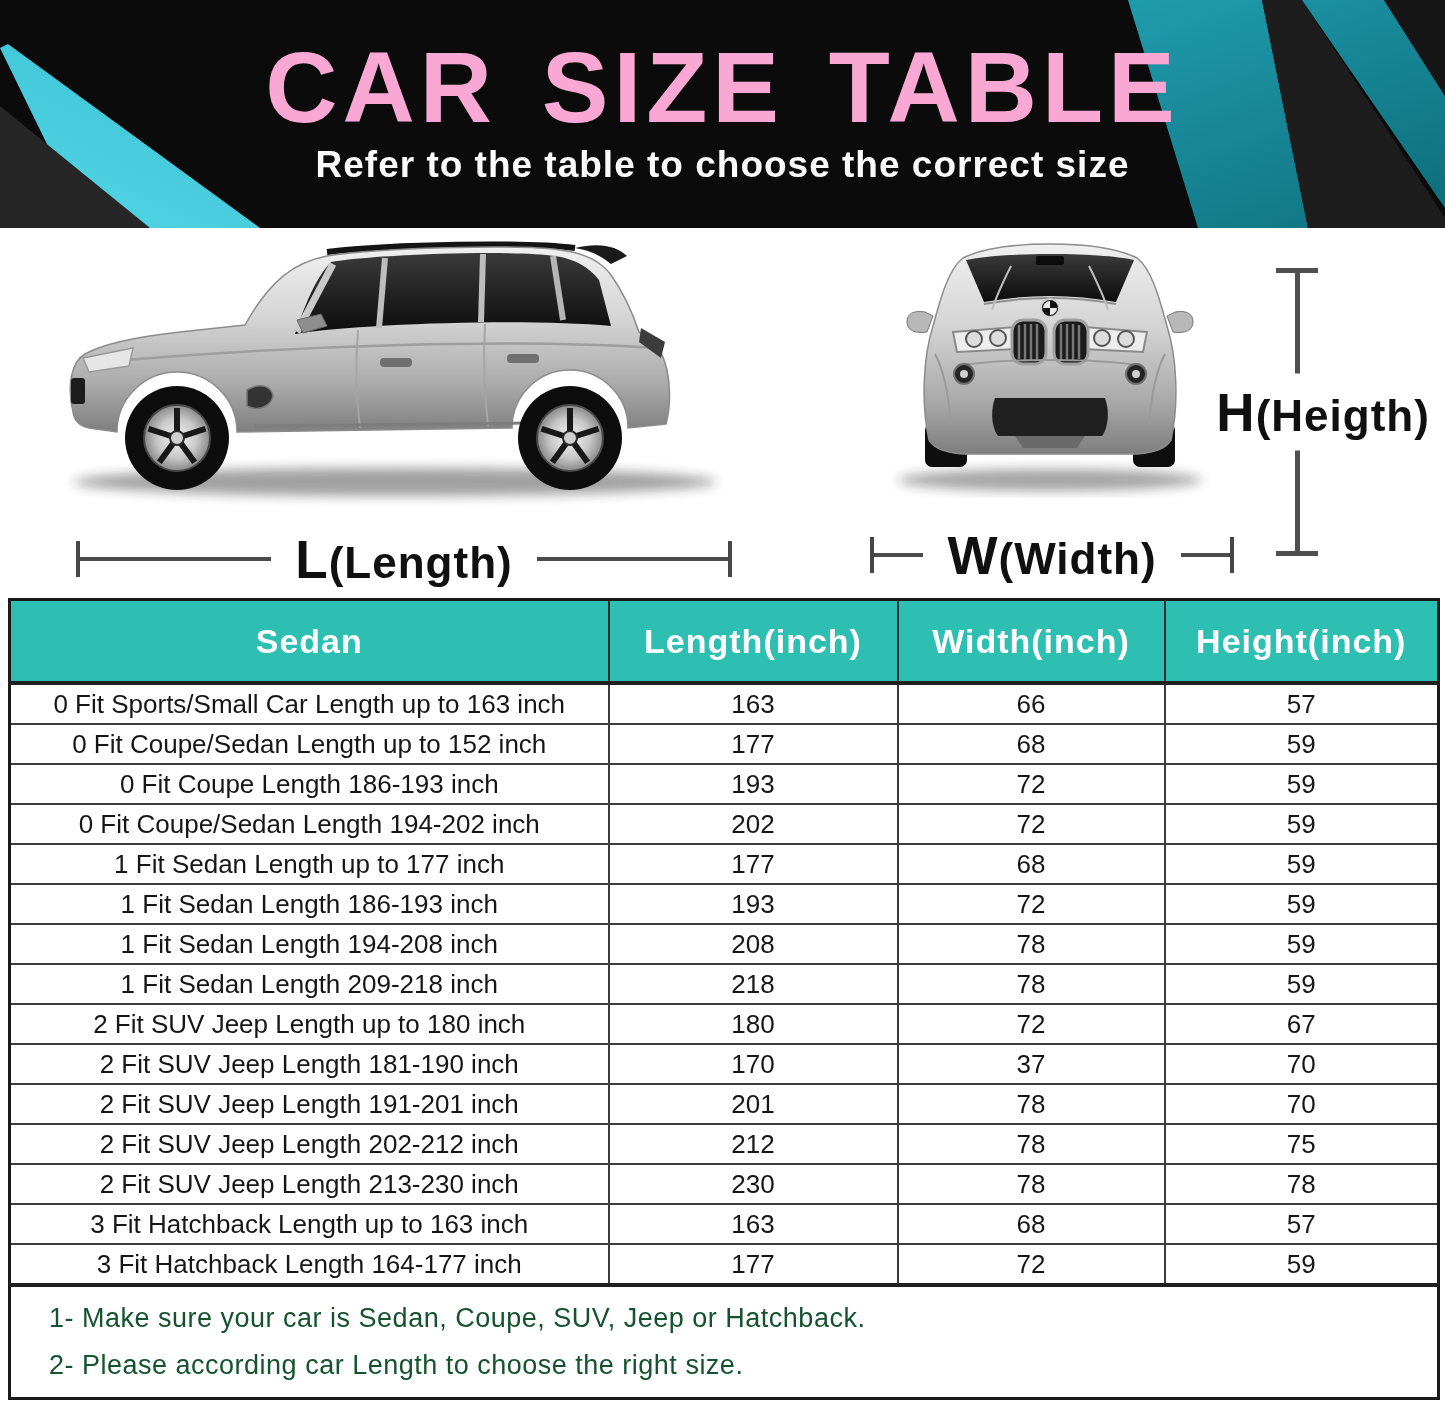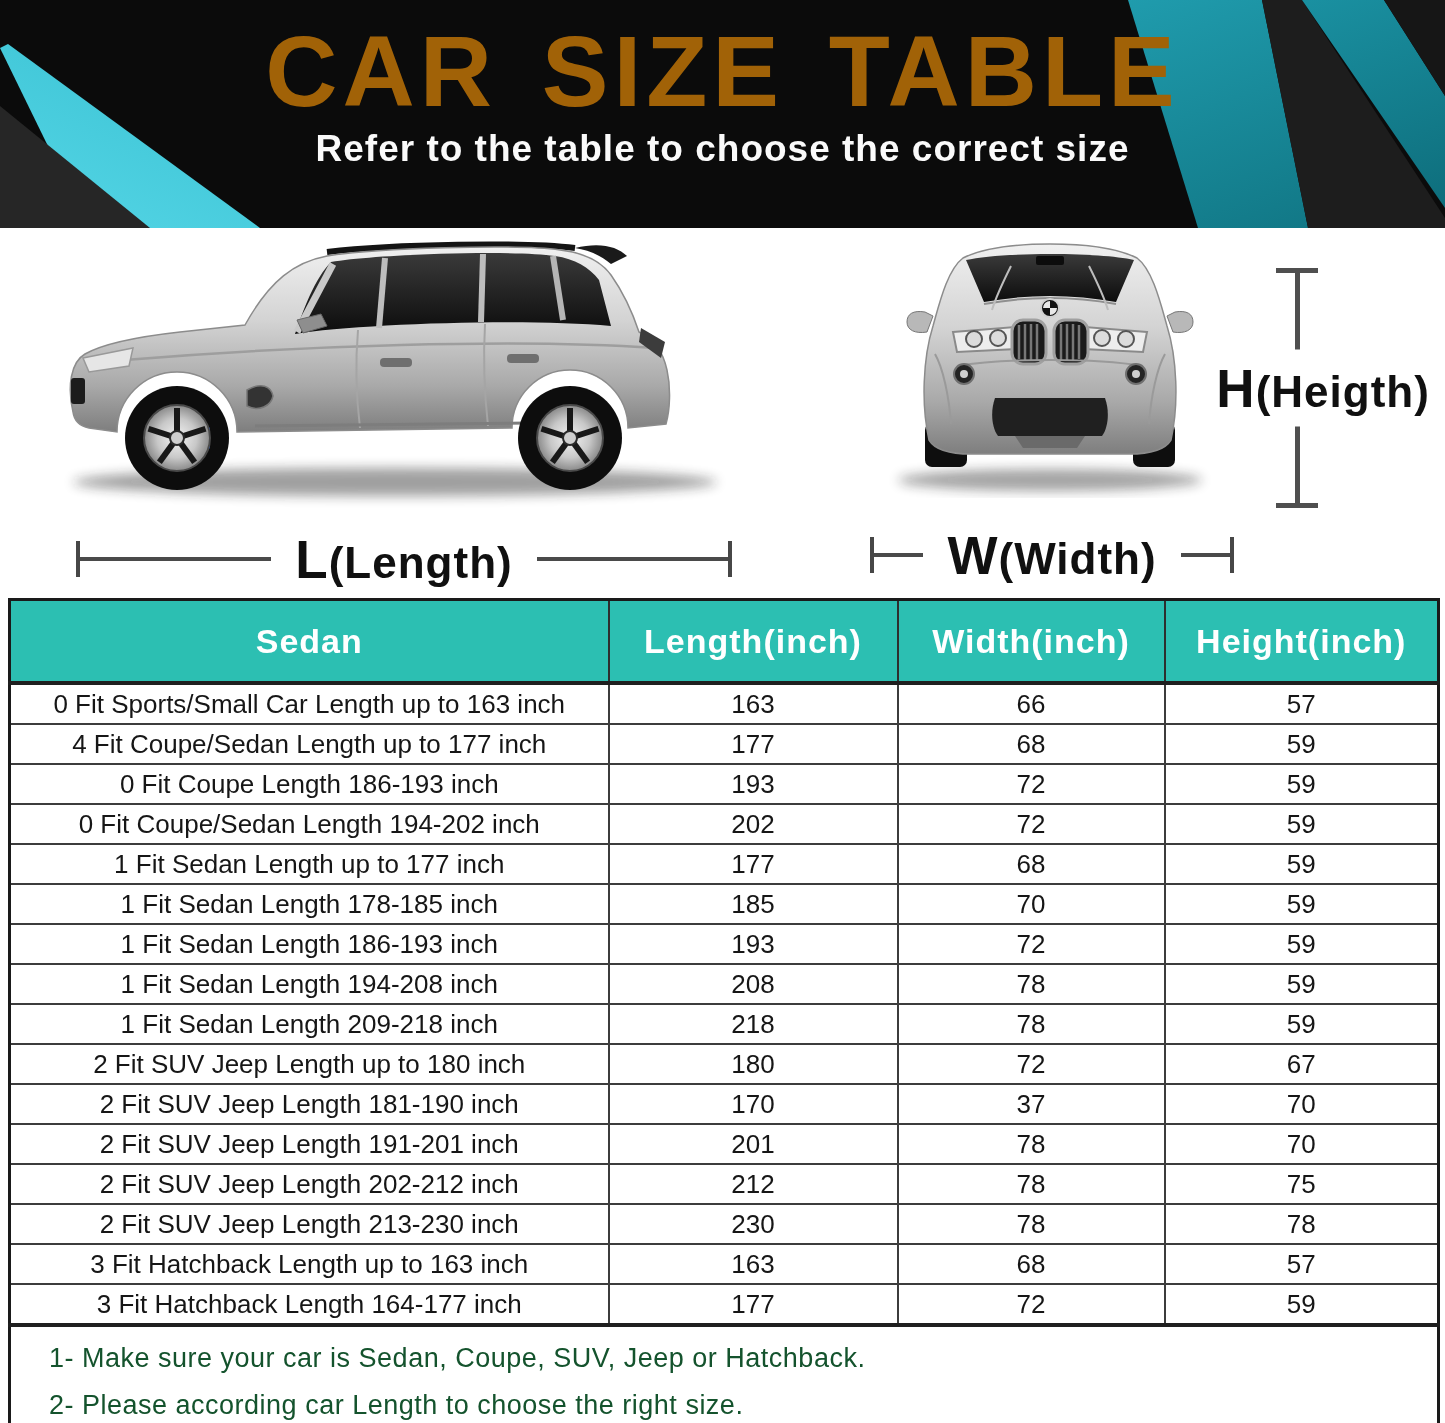--- a/index.html
+++ b/index.html
@@ -13,39 +13,39 @@
     clip-path:polygon(0px 48px,8px 44px,260px 228px,88px 228px);}
   .tri-dark-left{background:#262626;clip-path:polygon(0px 106px,150px 228px,0px 228px);}
   .ribbon-teal-a{background:linear-gradient(160deg,#4ed1e1 0%,#23a4b6 45%,#0f7280 100%);
     clip-path:polygon(1128px 0px,1262px 0px,1308px 228px,1198px 228px);}
   .band-dark-right{background:#1d1d1d;clip-path:polygon(1262px 0px,1302px 0px,1445px 218px,1445px 228px,1308px 228px);}
   .ribbon-teal-b{background:linear-gradient(160deg,#45ccdd 0%,#1b93a4 60%,#0d6b79 100%);
     clip-path:polygon(1302px 0px,1384px 0px,1445px 96px,1445px 208px);}
   .corner-dark-right{background:#161616;clip-path:polygon(1384px 0px,1445px 0px,1445px 96px);}
 
   .hero-text{position:relative;z-index:5;text-align:center;color:#f4f4f4;}
-  .hero-title{margin:0;padding-top:20px;font-size:100px;line-height:1.02;font-weight:bold;
-    letter-spacing:5px;word-spacing:12px;color:#a16207;}
+  .hero-title{margin:0;padding-top:36px;font-size:100px;line-height:1.02;font-weight:bold;
+    letter-spacing:5px;word-spacing:12px;color:#f9a8d4;}
   .hero-subtitle{margin:6px 0 0 0;font-size:37px;font-weight:bold;letter-spacing:1px;color:#fafafa;}
 
   
   .diagram{position:absolute;left:0;top:228px;width:1445px;height:370px;background:#fff;}
   .car-svg{position:absolute;}
   .side-car{left:55px;top:2px;width:690px;height:280px;}
   .front-car{left:865px;top:0px;width:370px;height:270px;}
 
   .dim{position:absolute;color:#101010;}
   .dim-horizontal{display:flex;align-items:center;}
   .cap-v{width:4px;height:36px;background:#474747;flex:0 0 auto;}
   .dim-rule{flex:1 1 auto;height:4px;background:#4a4a4a;}
   .dim-label{margin:0 24px;font-size:44px;font-weight:600;white-space:nowrap;letter-spacing:1px;}
   .dim-label b{font-size:53px;font-weight:800;}
   .dim-length{left:76px;top:308px;width:656px;height:46px;}
   .dim-width{left:870px;top:304px;width:364px;height:46px;}
-  .dim-vertical{left:1276px;top:40px;width:42px;height:240px;display:flex;flex-direction:column;align-items:center;}
+  .dim-vertical{left:1276px;top:40px;width:42px;height:288px;display:flex;flex-direction:column;align-items:center;}
   .cap-h{width:42px;height:5px;background:#4f4f4f;flex:0 0 auto;}
   .dim-rule-v{width:5px;flex:1 1 auto;background:#4f4f4f;}
   .dim-label-h{position:absolute;top:50%;left:50%;transform:translate(-38%,-50%);
     background:#fff;padding:8px 2px;margin:0;}
 
   
   .table-wrap{position:absolute;left:8px;top:598px;width:1429px;}
   table.size-table{border-collapse:collapse;width:1429px;table-layout:fixed;border:3px solid #1a1a1a;}
   .size-table th{background:#2cbfb2;color:#ffffff;font-size:34px;font-weight:bold;letter-spacing:1px;
     height:78px;border:2px solid #2e2e2e;border-bottom:4px solid #1f1f1f;}
@@ -238,21 +238,21 @@
       <tbody>
 
           <tr>
             <td>0 Fit Sports/Small Car Length up to 163 inch</td>
             <td>163</td>
             <td>66</td>
             <td>57</td>
           </tr>
 
           <tr>
-            <td>4 Fit Coupe/Sedan Length up to 177 inch</td>
+            <td>0 Fit Coupe/Sedan Length up to 152 inch</td>
             <td>177</td>
             <td>68</td>
             <td>59</td>
           </tr>
 
           <tr>
             <td>0 Fit Coupe Length 186-193 inch</td>
             <td>193</td>
             <td>72</td>
             <td>59</td>
@@ -265,26 +265,20 @@
             <td>59</td>
           </tr>
 
           <tr>
             <td>1 Fit Sedan Length up to 177 inch</td>
             <td>177</td>
             <td>68</td>
             <td>59</td>
           </tr>
 
-          <tr>
-            <td>1 Fit Sedan Length 178-185 inch</td>
-            <td>185</td>
-            <td>70</td>
-            <td>59</td>
-          </tr>
 
           <tr>
             <td>1 Fit Sedan Length 186-193 inch</td>
             <td>193</td>
             <td>72</td>
             <td>59</td>
           </tr>
 
           <tr>
             <td>1 Fit Sedan Length 194-208 inch</td>

